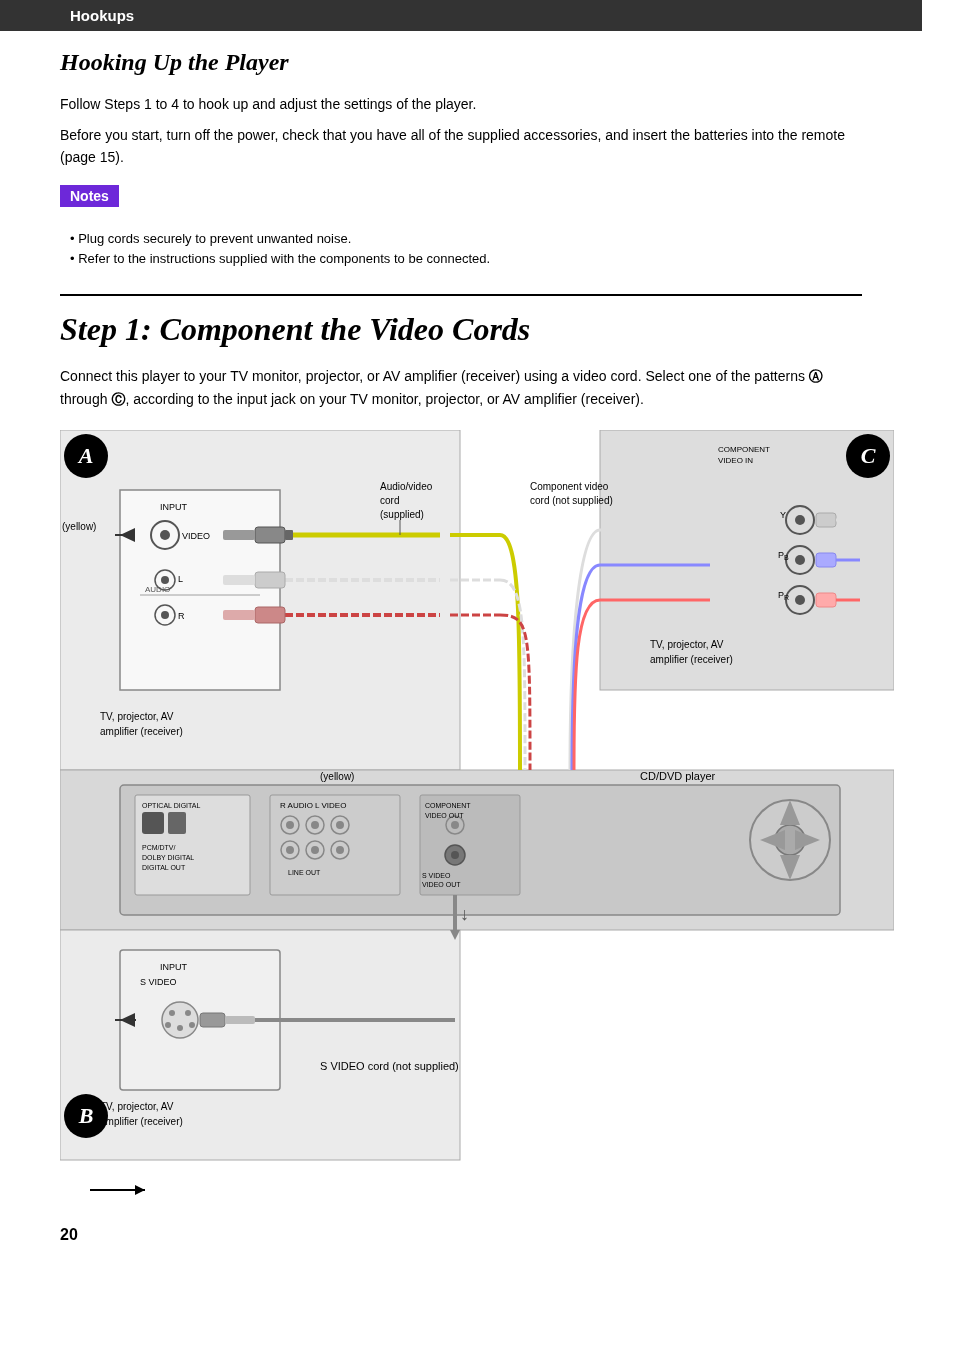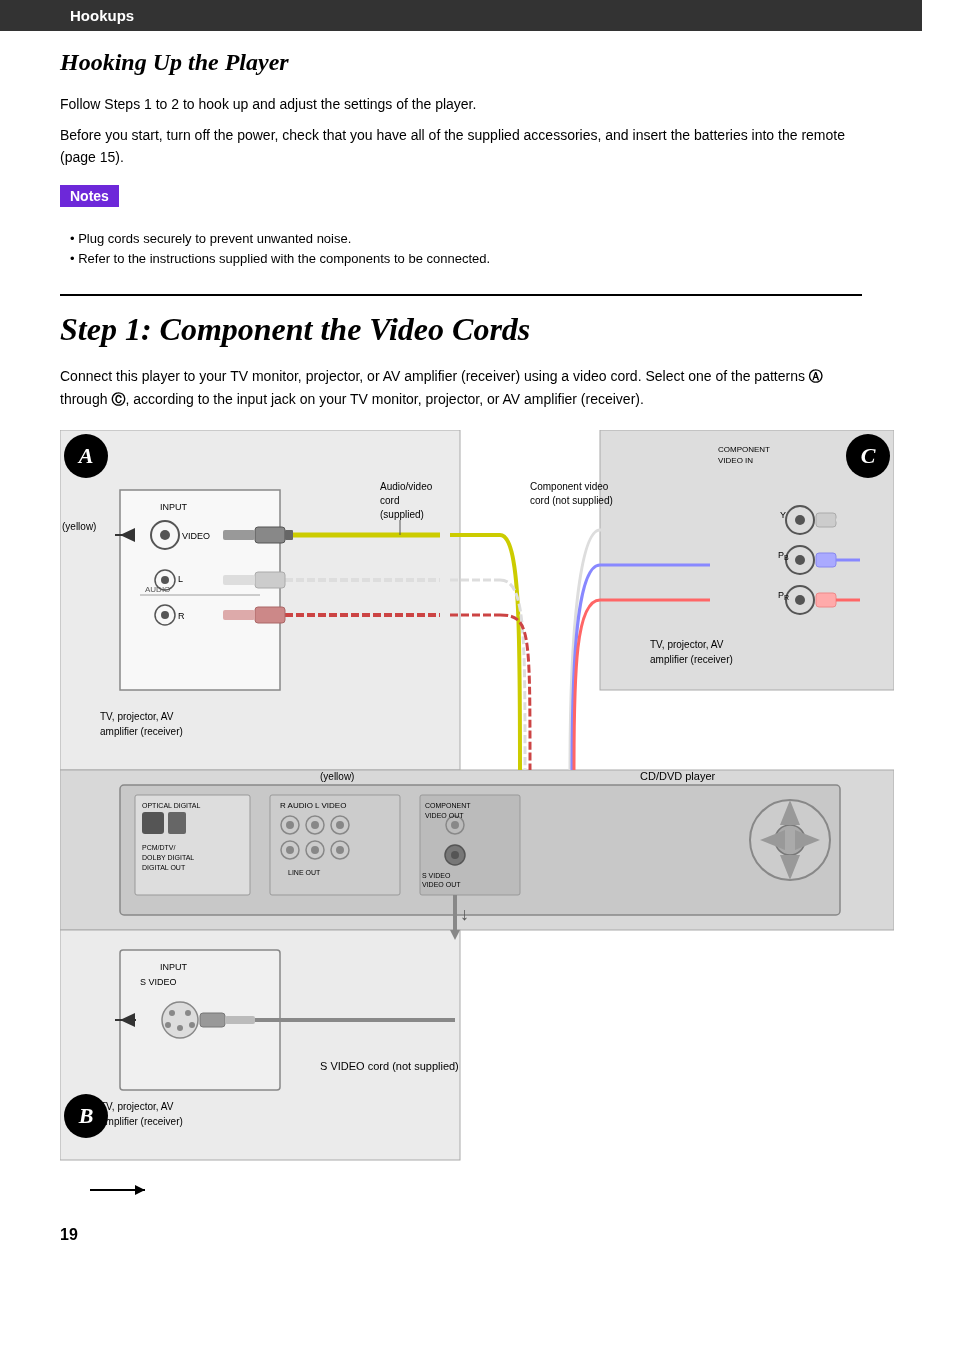--- a/index.html
+++ b/index.html
@@ -112,21 +112,21 @@
 <div class="page-wrapper">
 
   <div style="width: 100%; margin-left: -60px; width: calc(100% + 120px); margin-bottom: 0;">
     <div style="background: #333; color: #fff; font-size: 15px; font-weight: bold; padding: 7px 70px; margin-bottom: 18px; display: block;">
       <span>Hookups</span>
     </div>
   </div>
 
   <h1 class="main-title">Hooking Up the Player</h1>
 
-  <p class="intro-text">Follow Steps 1 to 2 to hook up and adjust the settings of the player.</p>
+  <p class="intro-text">Follow Steps 1 to 4 to hook up and adjust the settings of the player.</p>
   <p class="intro-text" style="margin-top:-8px;margin-bottom:16px;">Before you start, turn off the power, check that you have all of the supplied accessories, and insert the batteries into the remote (page 15).</p>
 
   <div class="notes-box">
     <div class="notes-label">Notes</div>
     <ul class="notes-list">
       <li>Plug cords securely to prevent unwanted noise.</li>
       <li>Refer to the instructions supplied with the components to be connected.</li>
     </ul>
   </div>
 
@@ -339,14 +339,14 @@
       <text x="260" y="640" font-size="11" fill="#000" font-family="Arial">S VIDEO cord (not supplied)</text>
 
       <line x1="30" y1="760" x2="80" y2="760" stroke="#000" stroke-width="2"></line>
       <polygon points="75,755 85,760 75,765" fill="#000"></polygon>
       <line x1="80" y1="760" x2="85" y2="760" stroke="#000" stroke-width="2"></line>
 
     </svg>
   </div>
 
 
-  <div class="page-number" style="margin-top:16px;">19</div>
+  <div class="page-number" style="margin-top:16px;">20</div>
 </div>
 
 </body></html>

